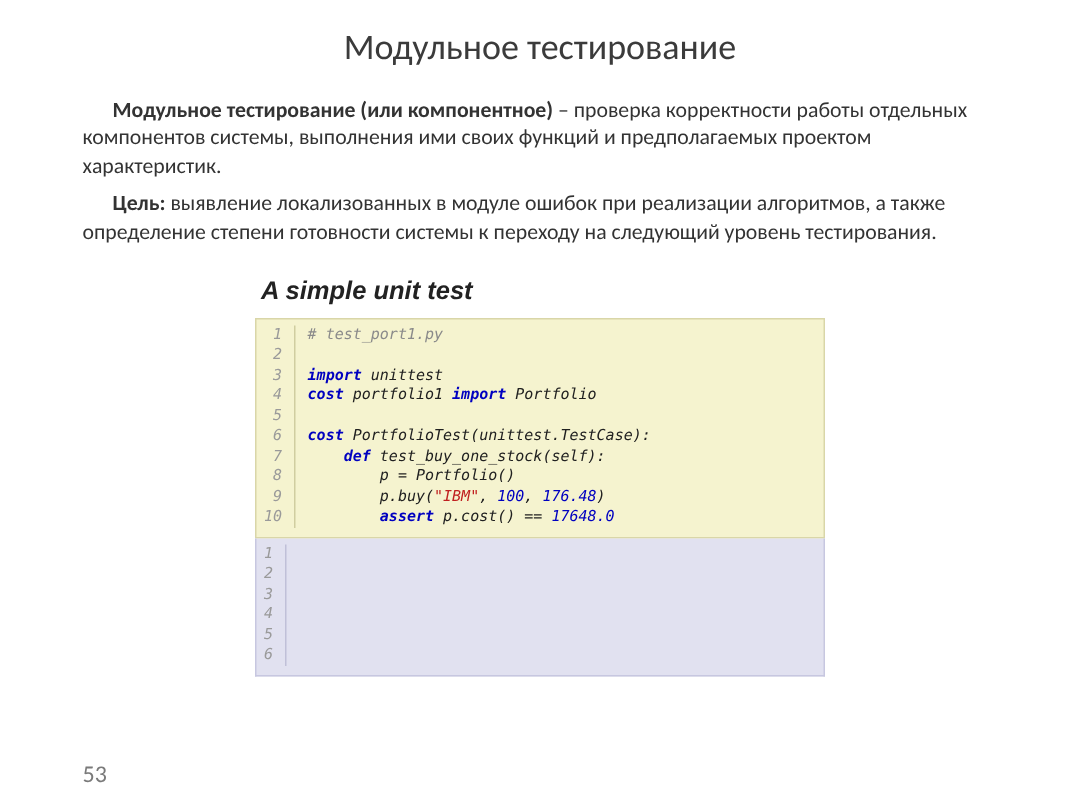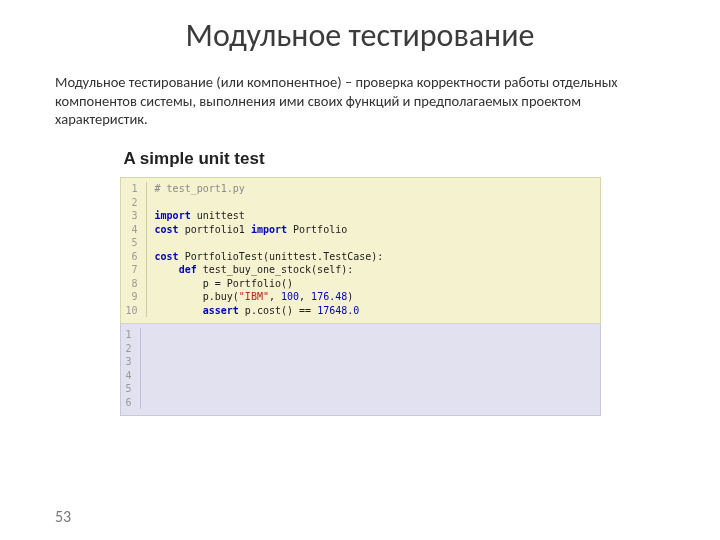--- a/index.html
+++ b/index.html
@@ -13,36 +13,37 @@
   }
   .slide {
     box-sizing: border-box;
     width: 720px;
     height: 540px;
     padding: 18px 55px 10px 55px;
     position: relative;
   }
   .title {
     text-align: center;
-    font-size: 32px;
+    font-size: 24px;
     font-weight: 400;
     color: #3b3b3b;
     line-height: 1.15;
     margin: 0 0 18px 0;
   }
   .body-text {
     font-size: 14.5px;
     line-height: 1.3;
     color: #333;
     margin: 0 0 6px 0;
   }
-  .bold-run { font-weight: 400; }
+  .bold-run { font-weight: 700; margin-left: 20px; }
   .figure {
     margin: 14px auto 0 auto;
-    width: 481px;
+    width: 380px;
+    font-style: italic;
   }
   .fig-title {
     background: #ffffff;
     color: #222;
     font-weight: 700;
     font-size: 17px;
     padding: 6px 4px 8px 4px;
     font-family: Arial, sans-serif;
   }
   .code-block {
@@ -103,20 +104,23 @@
 <div class="slide">
 
   <h1 class="title">
     <span>Модульное тестирование</span><br>
   </h1>
 
   <p class="body-text">
     <span class="bold-run">Модульное тестирование (или компонентное)</span><span> – проверка корректности работы отдельных компонентов системы, выполнения ими своих функций и предполагаемых проектом характеристик.</span>
   </p>
 
+  <p class="body-text">
+    <span class="bold-run">Цель:</span><span> выявление локализованных в модуле ошибок при реализации алгоритмов, а также определение степени готовности системы к переходу на следующий уровень тестирования.</span>
+  </p>
 
   <div class="figure">
     <div class="fig-title">A simple unit test</div>
 
     <div class="code-block">
       <div class="gutter" style="white-space:pre;">1
 2
 3
 4
 5

